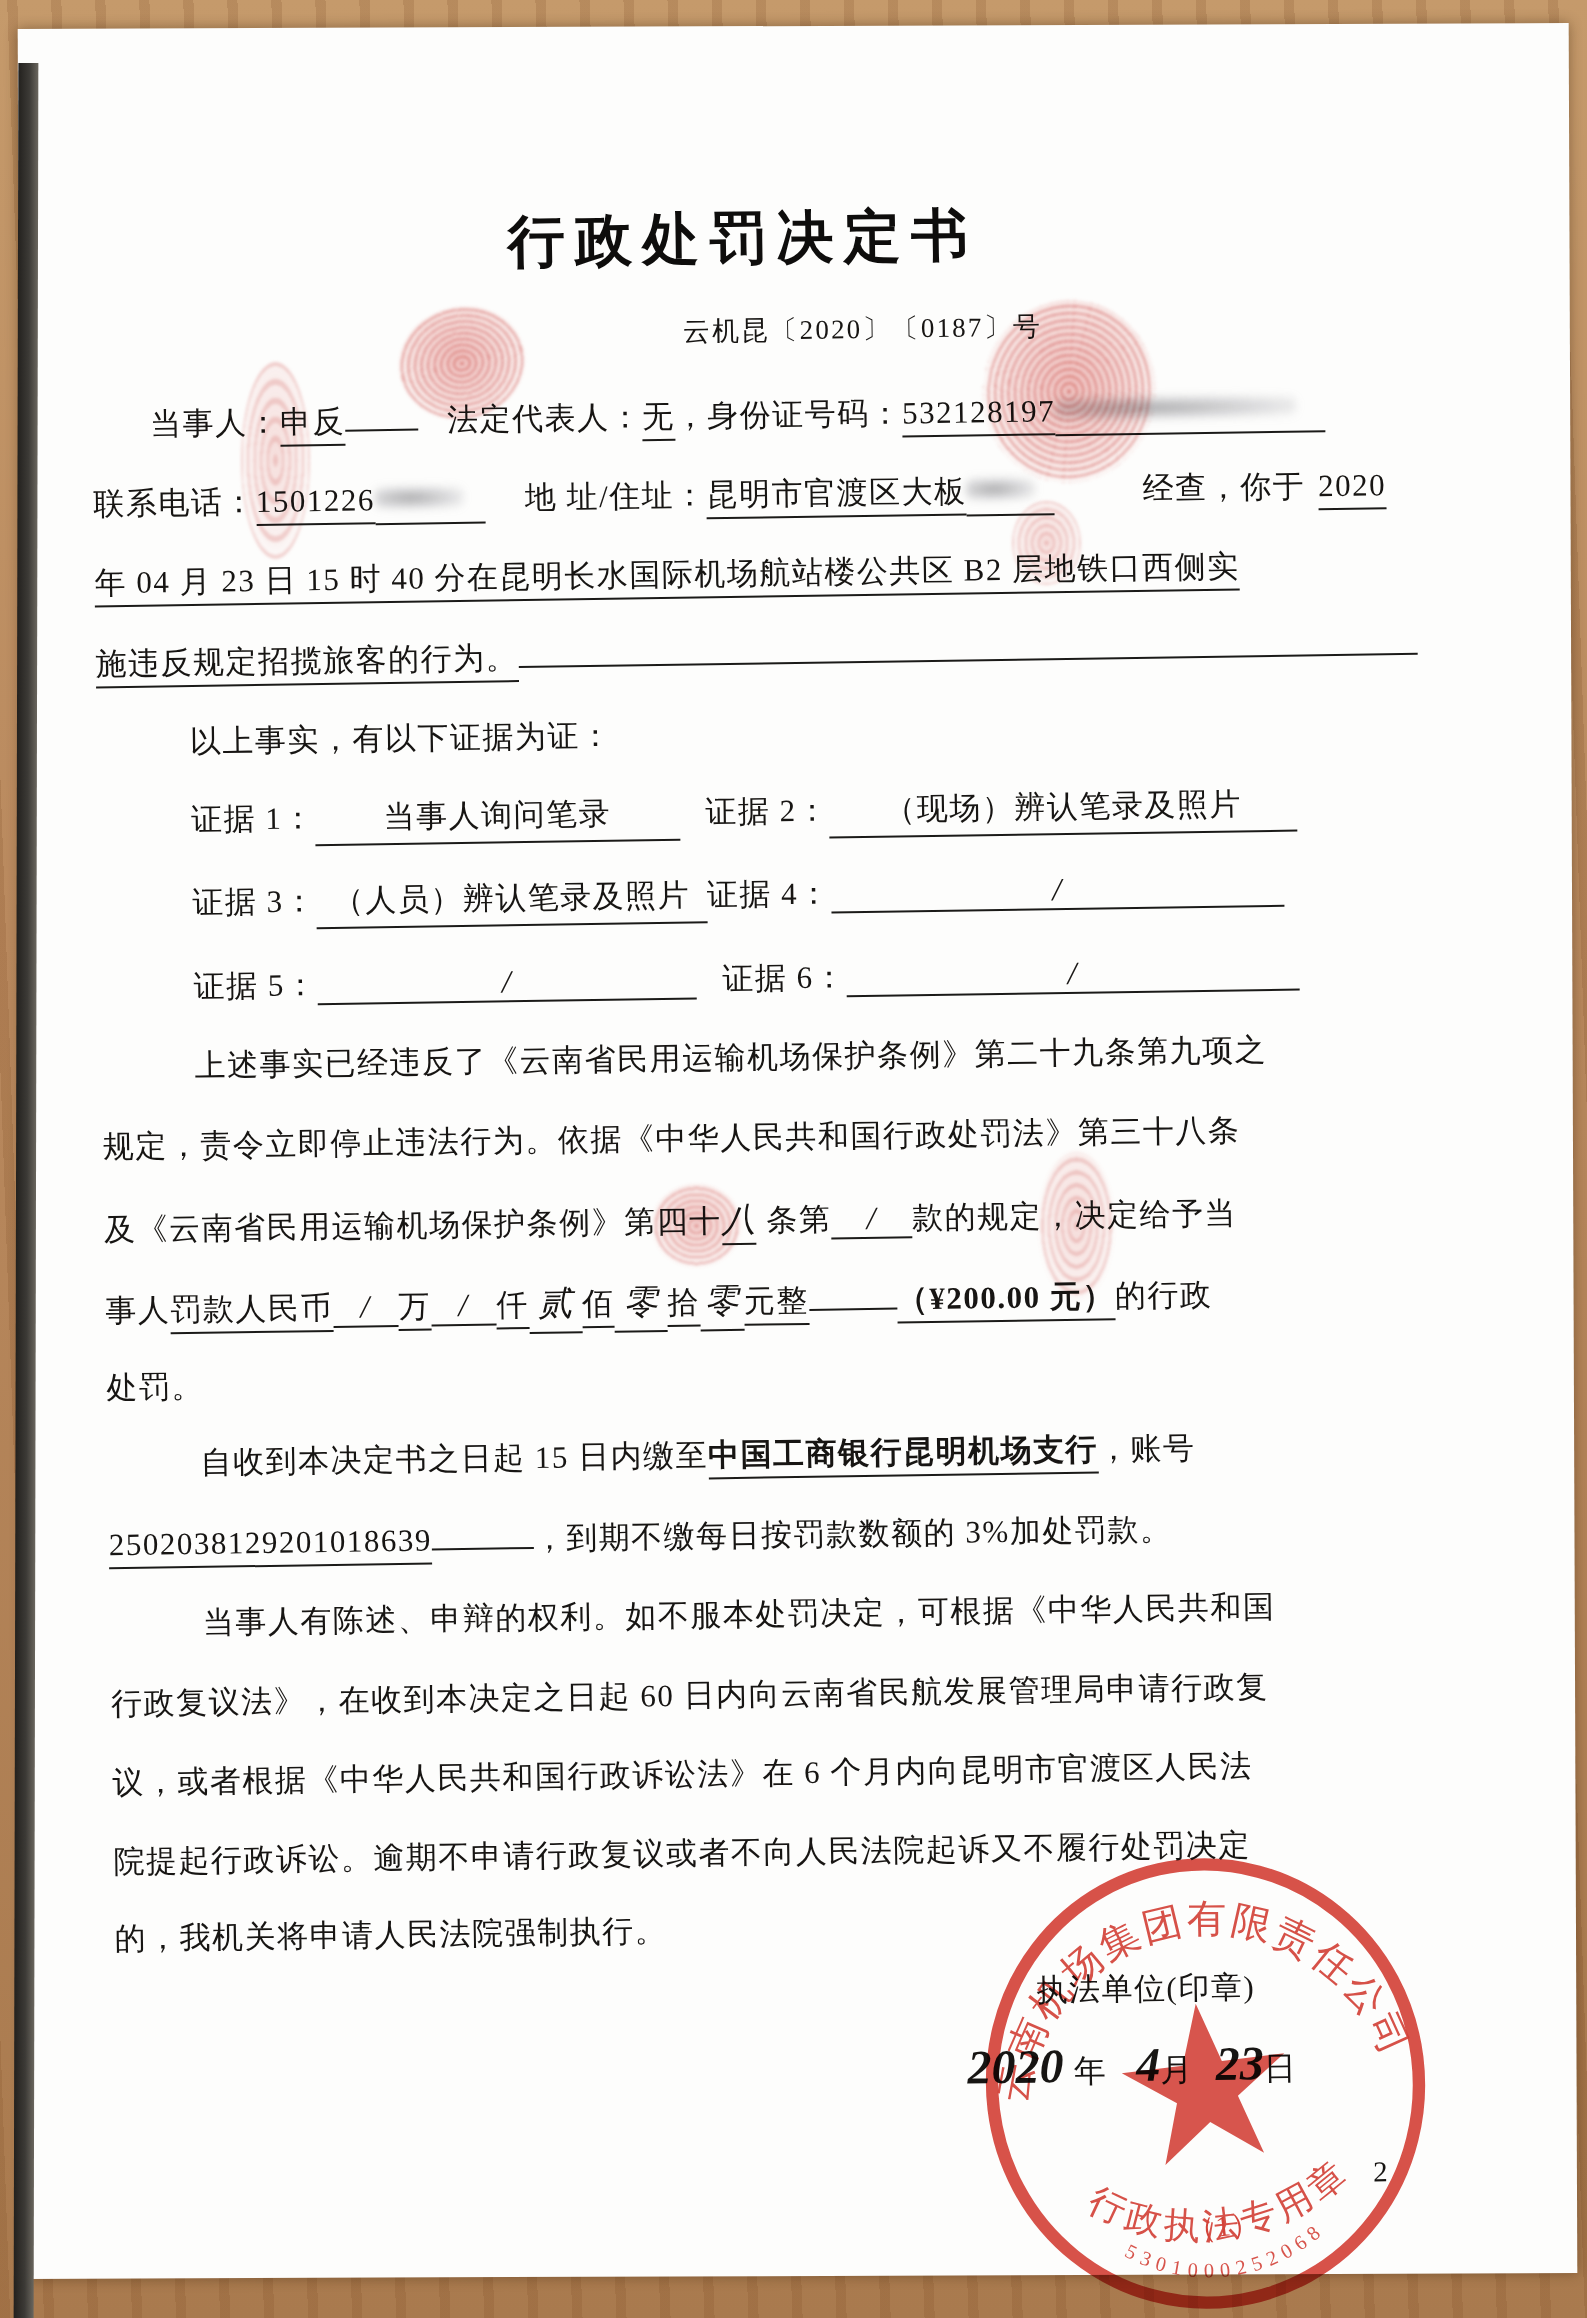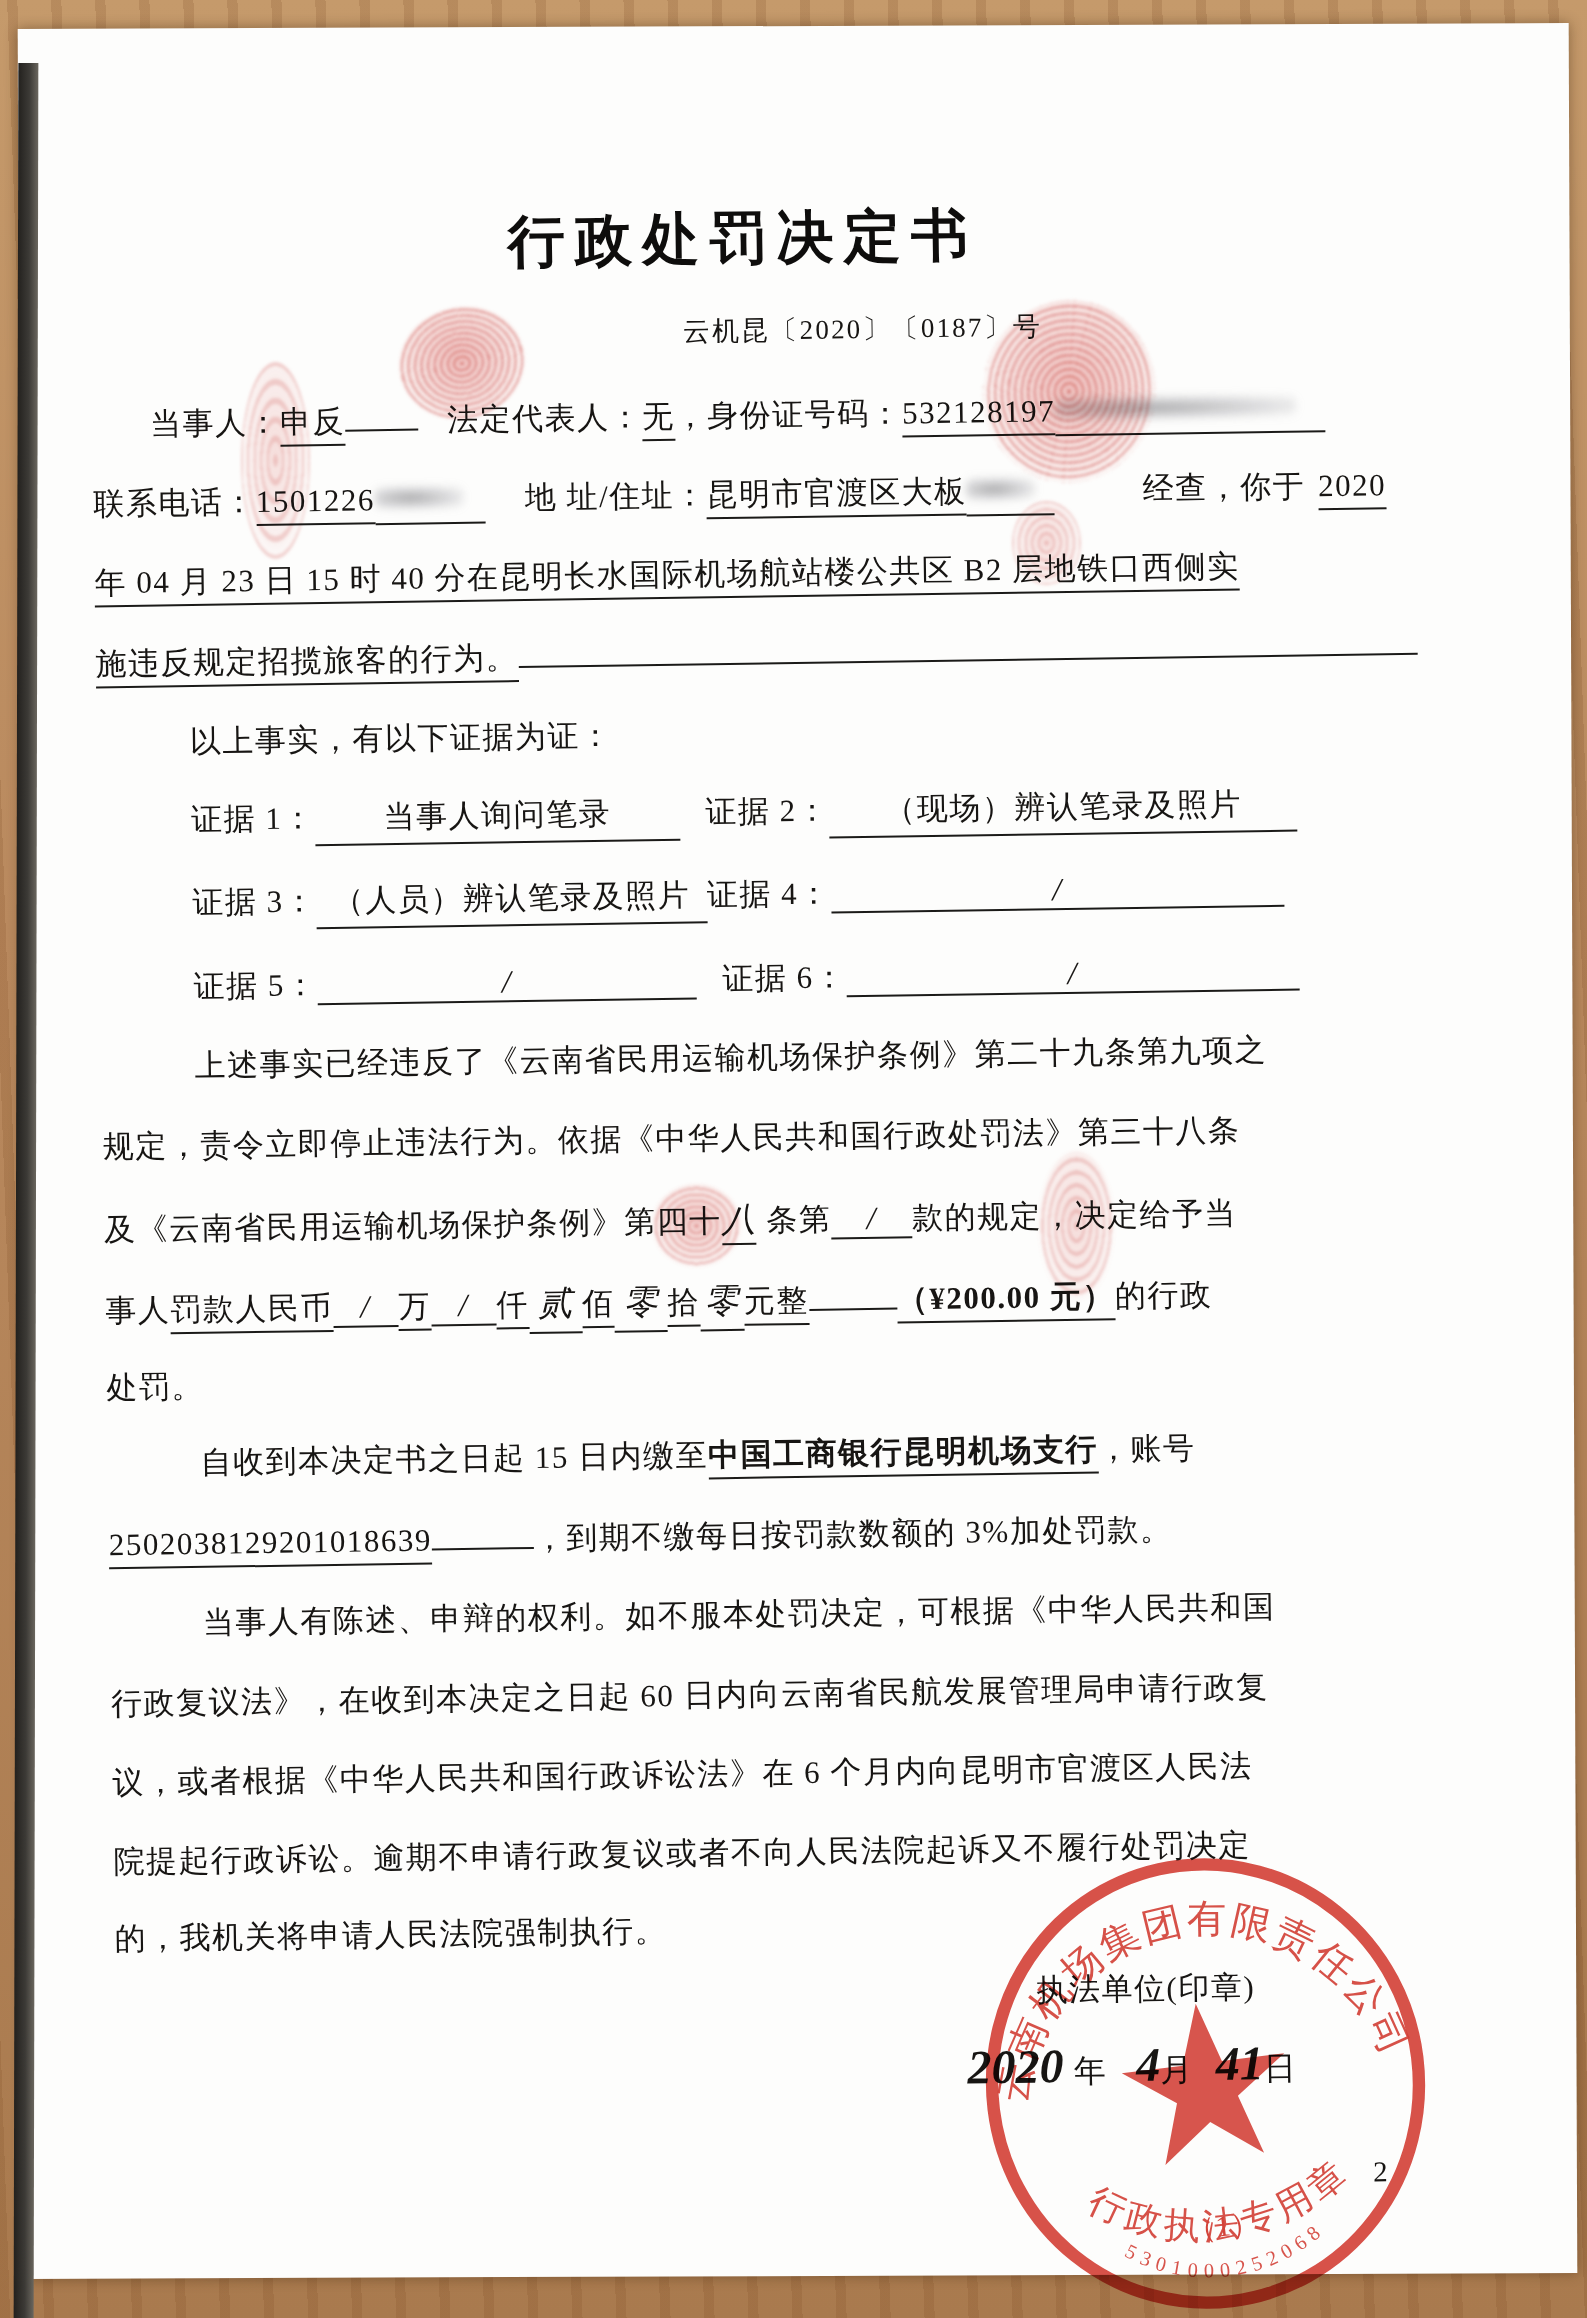--- a/index.html
+++ b/index.html
@@ -127,21 +127,21 @@
 
   <div class="line" style="left:192px;top:1594px;">当事人有陈述、申辩的权利。如不服本处罚决定，可根据《中华人民共和国</div>
   <div class="line" style="left:99px;top:1674px;">行政复议法》，在收到本决定之日起 60 日内向云南省民航发展管理局申请行政复</div>
   <div class="line" style="left:99px;top:1753px;">议，或者根据《中华人民共和国行政诉讼法》在 6 个月内向昆明市官渡区人民法</div>
   <div class="line" style="left:99px;top:1832px;">院提起行政诉讼。逾期不申请行政复议或者不向人民法院起诉又不履行处罚决定</div>
   <div class="line" style="left:99px;top:1909px;">的，我机关将申请人民法院强制执行。</div>
 
   <div class="line sig-label overlay-black" style="left:1020px;top:1974px;position:absolute;z-index:7;">执法单位(印章)</div>
 
   <div class="line date-line overlay-black" style="left:950px;top:2043px;position:absolute;z-index:7;">
-    <span class="num">2020</span><span class="sp" style="width:10.2px;"></span><span>年</span><span class="sp" style="width:29px;"></span><span class="num">4</span><span>月</span><span class="sp" style="width:22px;"></span><span class="num">41</span><span>日</span>
+    <span class="num">2020</span><span class="sp" style="width:10.2px;"></span><span>年</span><span class="sp" style="width:29px;"></span><span class="num">4</span><span>月</span><span class="sp" style="width:22px;"></span><span class="num">23</span><span>日</span>
   </div>
 
   <div class="line pagenum" style="left:1354px;top:2165px;">2</div>
 
 </div>
 
 <div class="stamp" style="left:979px;top:1857px;width:453px;height:453px;">
   <svg width="453" height="453" viewBox="0 0 620 620">
     <ellipse cx="310" cy="310" rx="292" ry="300" fill="none" stroke="#d2342a" stroke-width="17" opacity="0.92"></ellipse>
     <polygon fill="#d2342a" opacity="0.9" points="310,200 336,282 422,282 352,332 378,414 310,363 242,414 268,332 198,282 282,282"></polygon>

